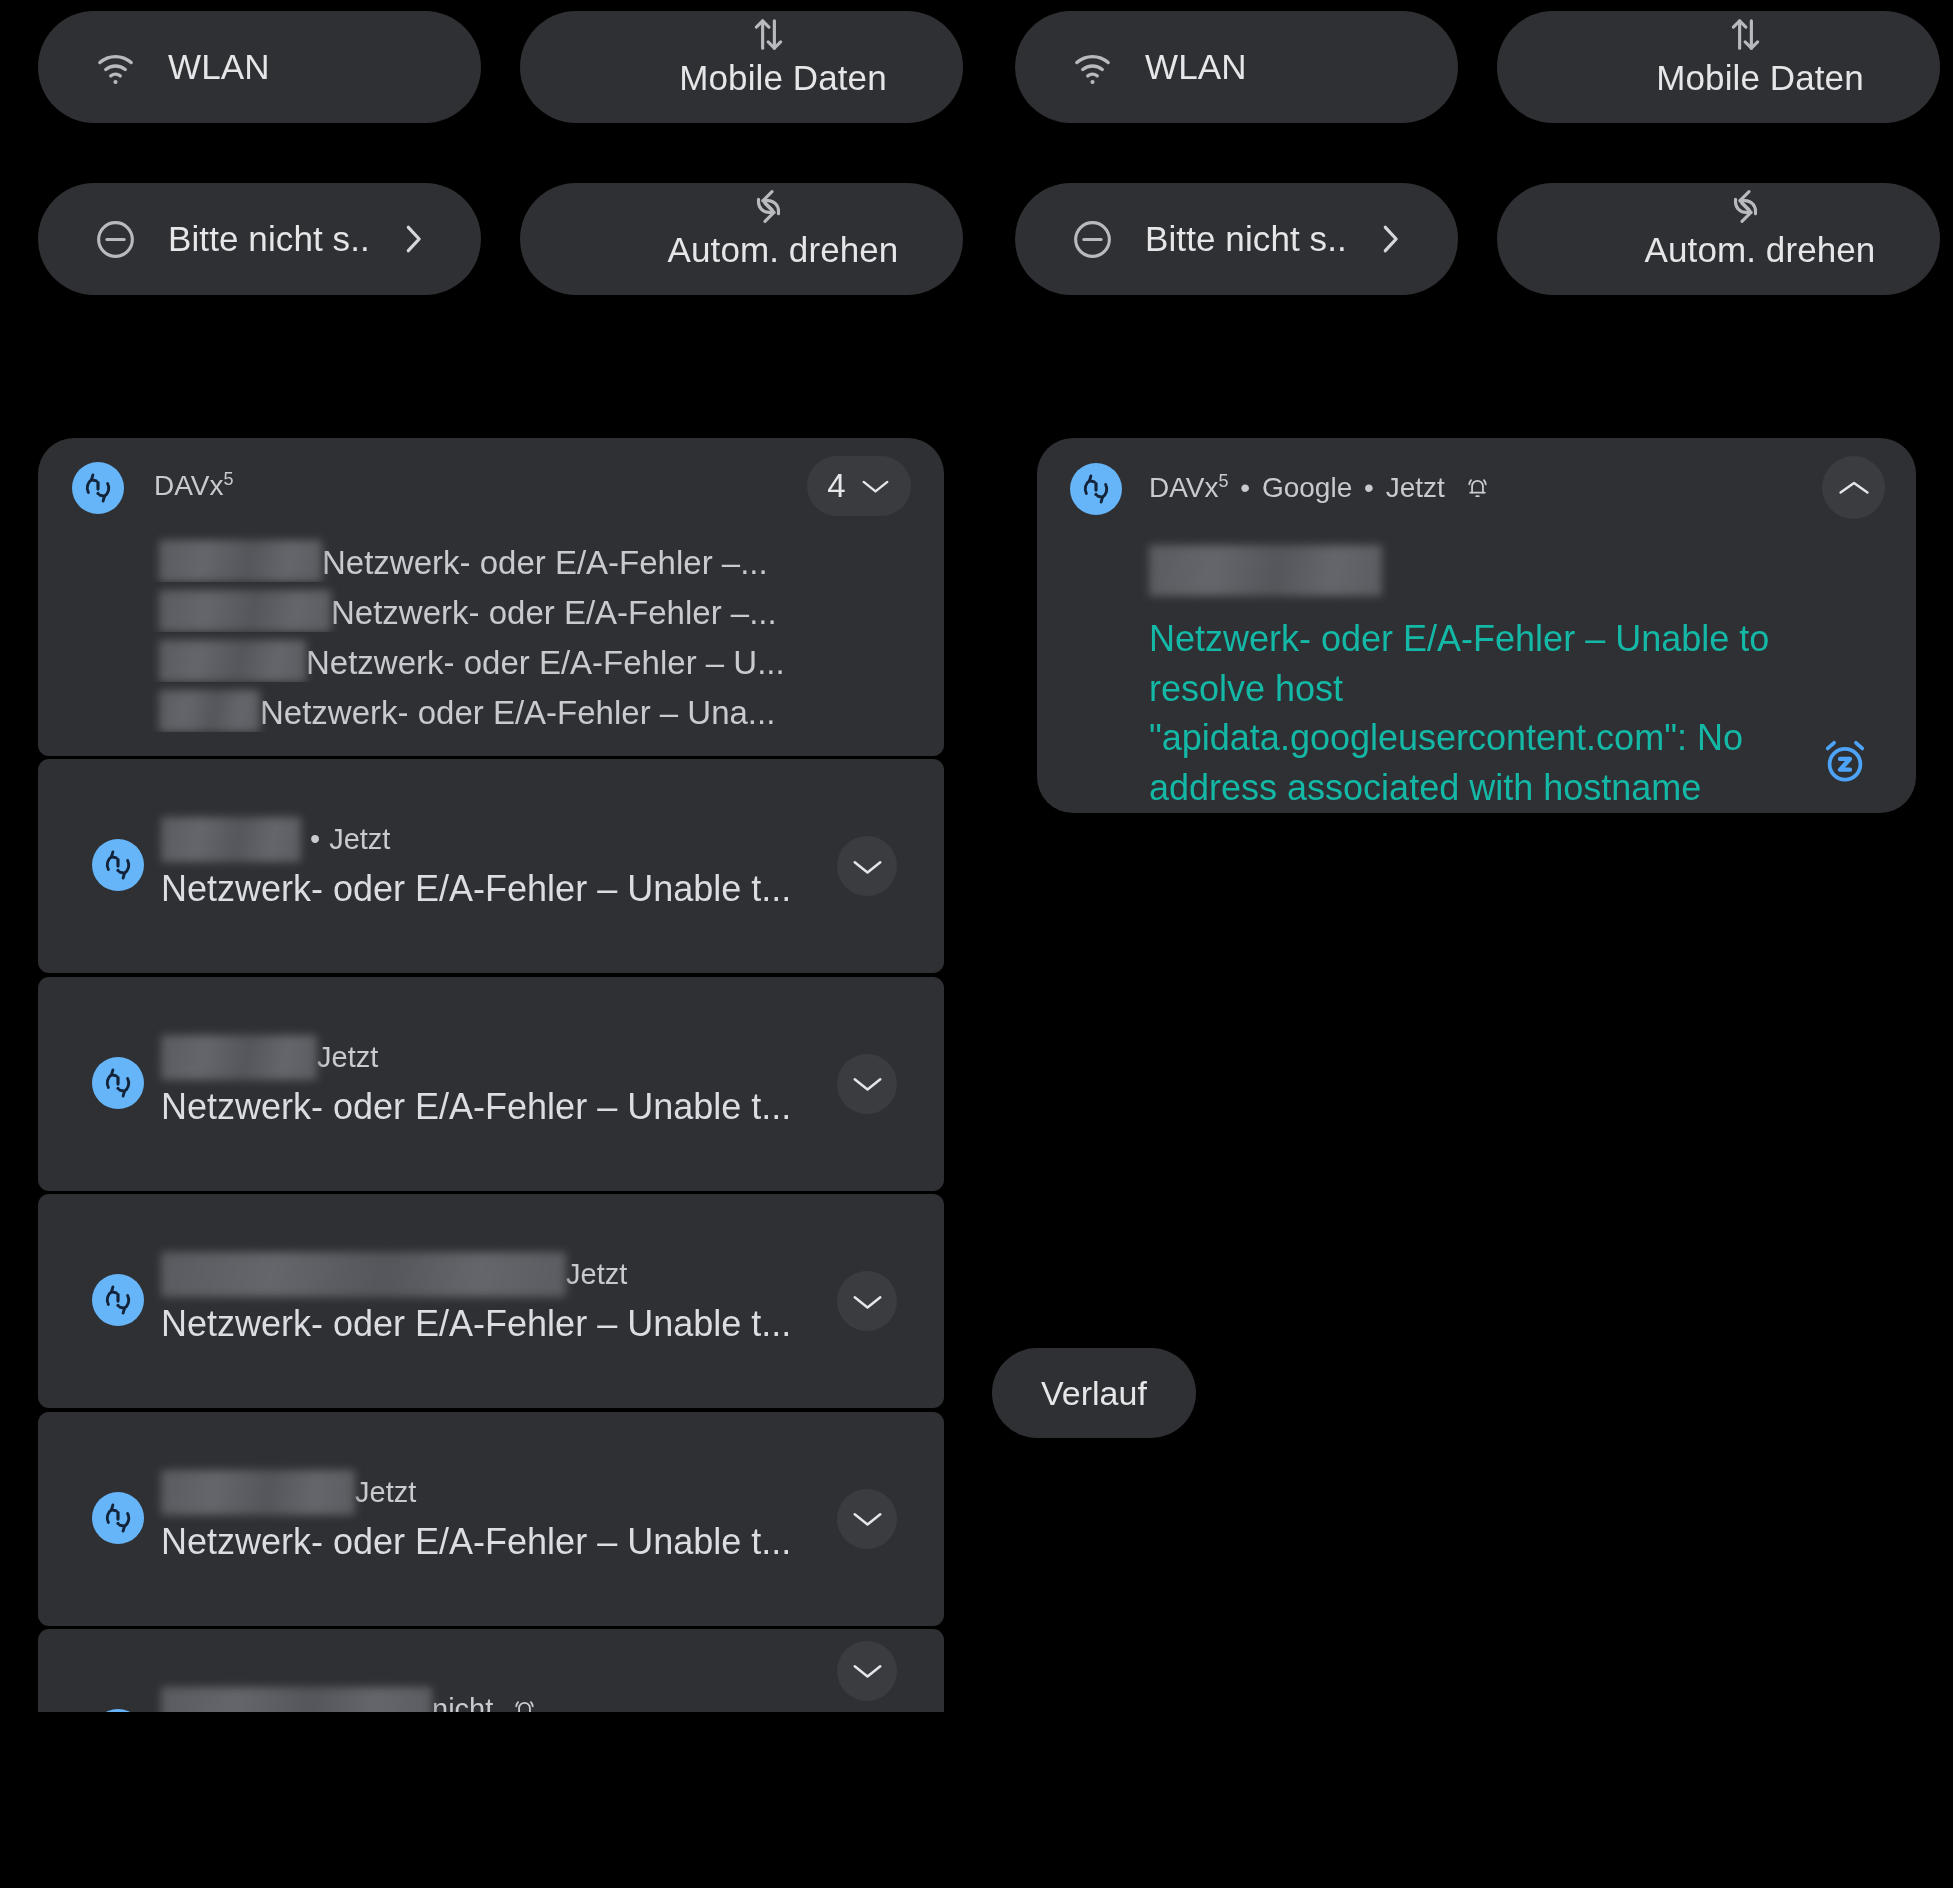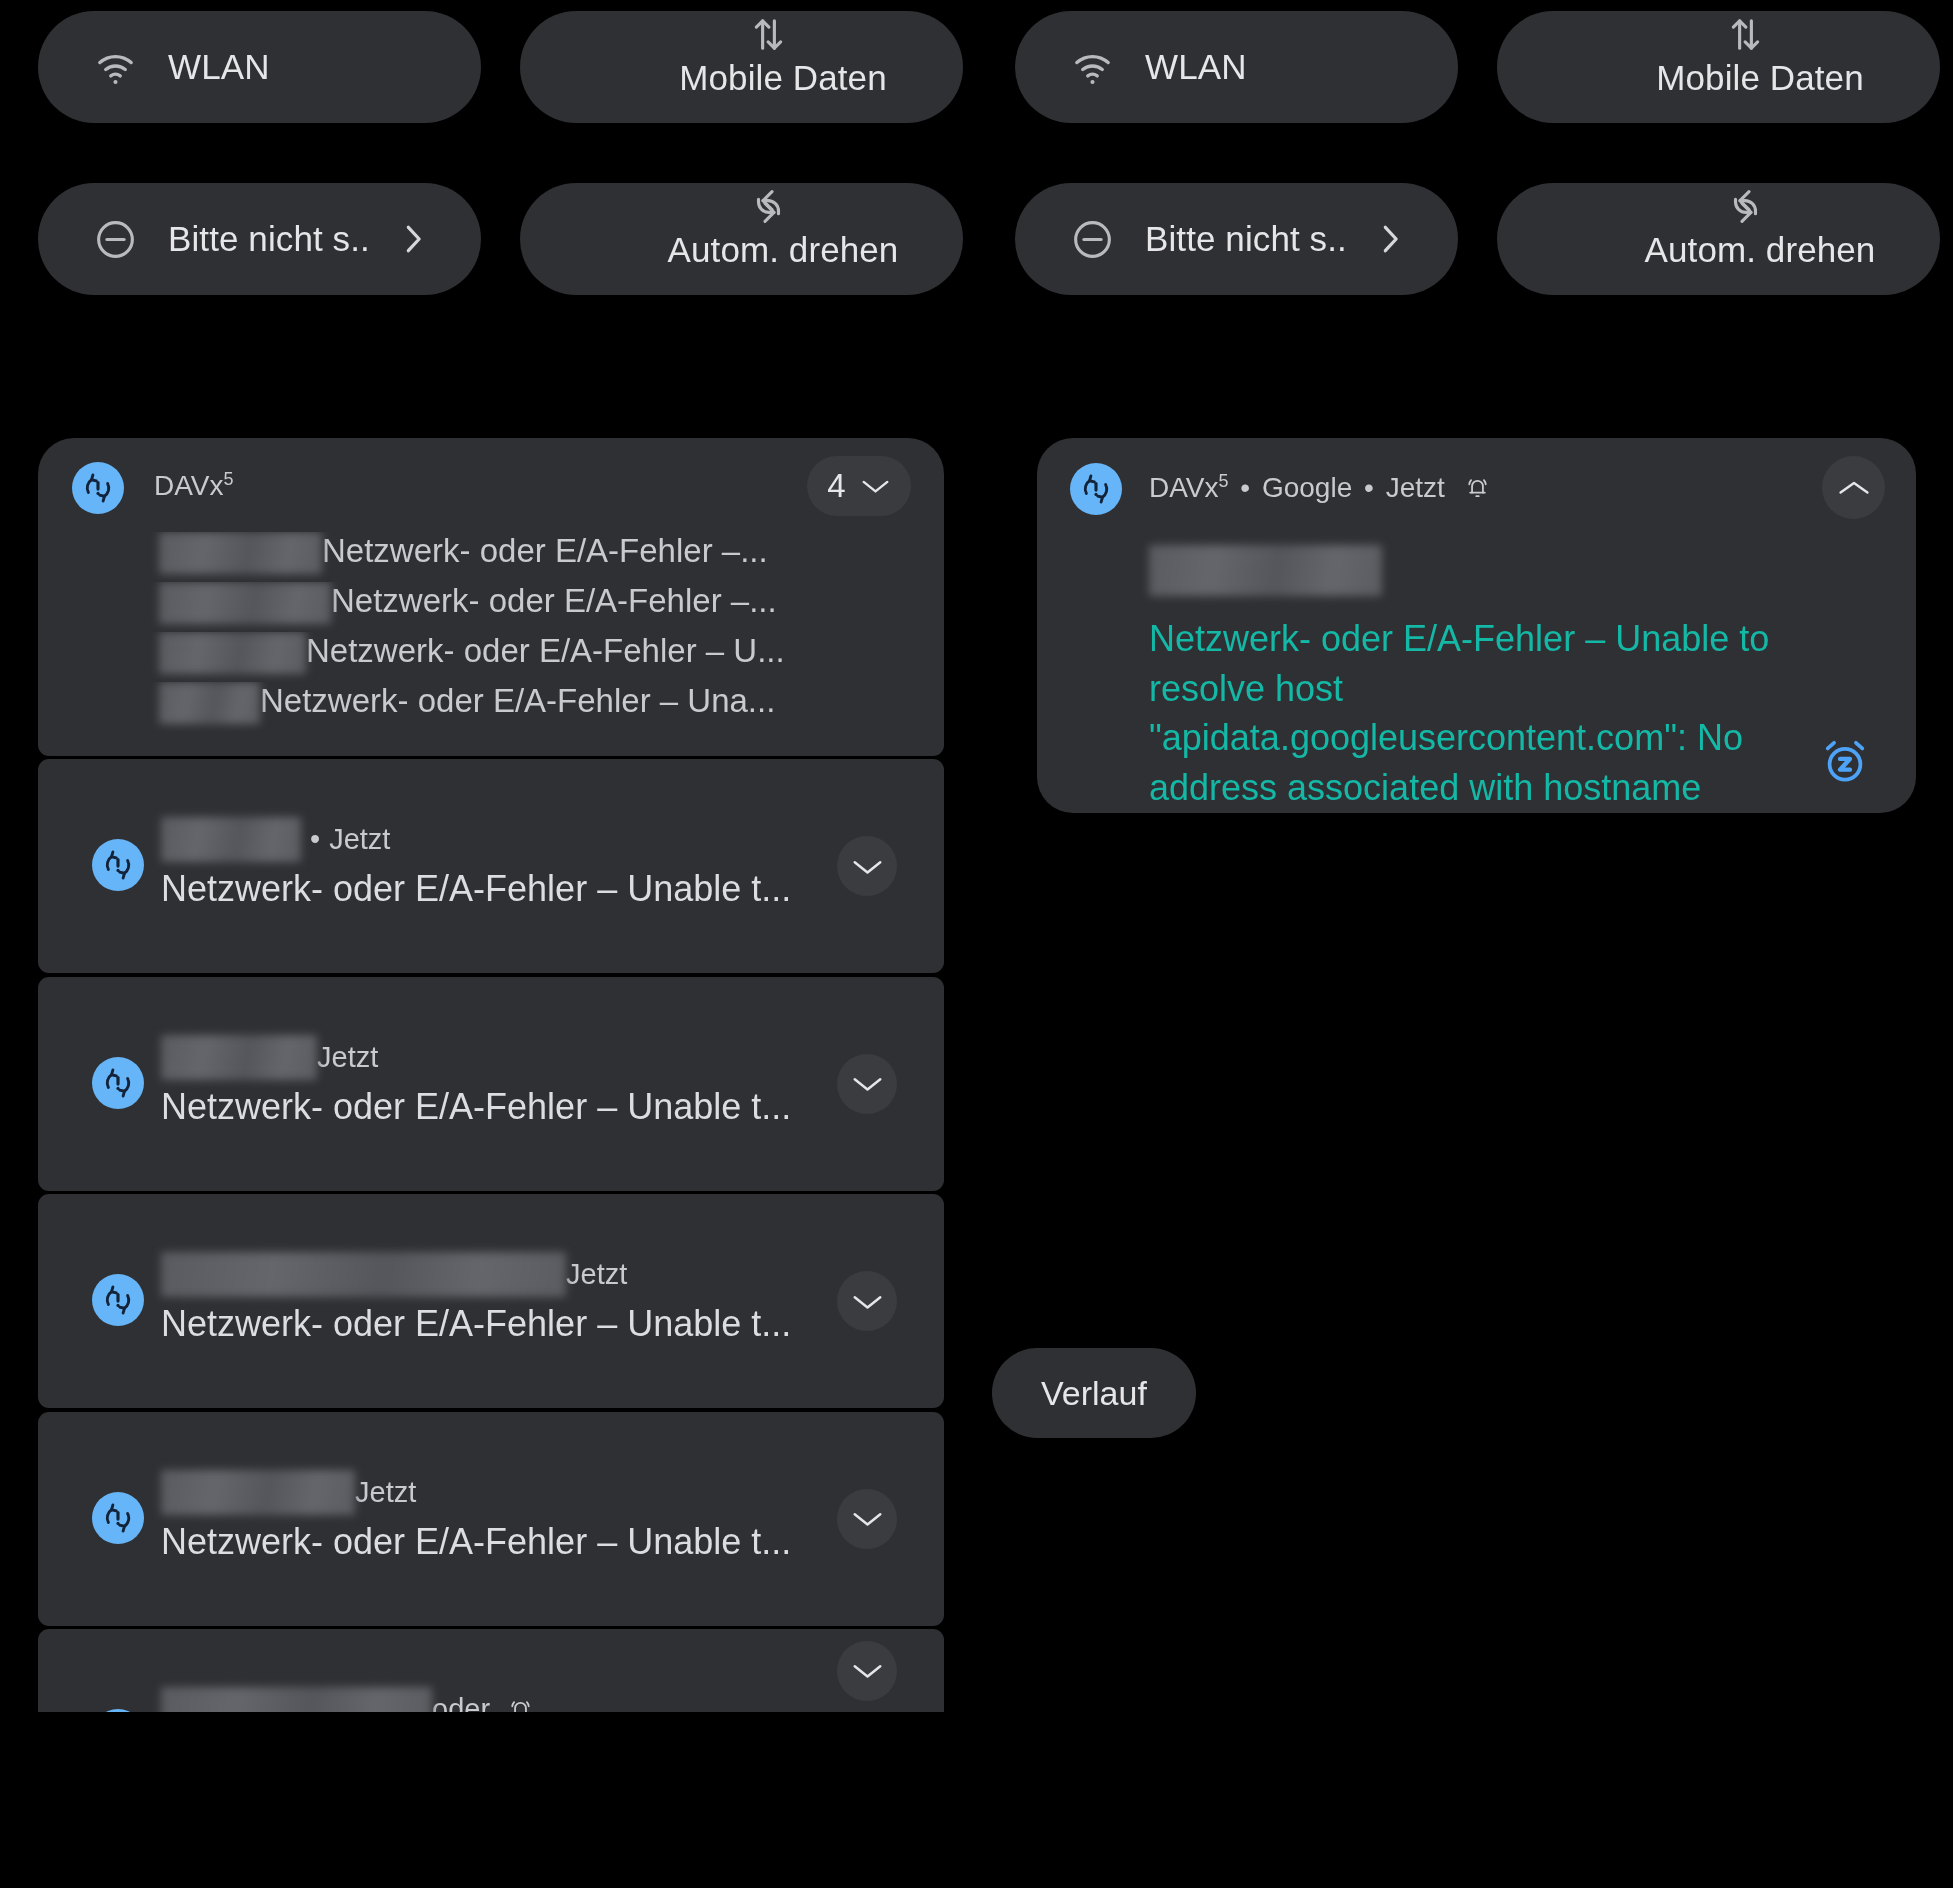--- a/index.html
+++ b/index.html
@@ -80,21 +80,21 @@
     background: #3a3b3f; border-radius: 30px;
     display: flex; align-items: center; justify-content: center;
     gap: 14.5px; padding: 0 20px;
   }
   .grp-badge-count { color: #e6e6e9; font-size: 33px; }
   .grp-badge svg { width: 31px; height: 20px; display: block; }
 
   
   .grp-lines { position: relative; padding: 0 0 0 0; }
   .grp-line {
-    display: flex; align-items: flex-start;
+    display: flex; align-items: flex-end;
     height: 50px; margin-top: 0; padding-left: 121px;
     white-space: nowrap; overflow: hidden;
   }
   .grp-line .redact { height: 42px; border-radius: 1.8px; flex: 0 0 auto; }
   .grp-line .txt { color: #c9cace; font-size: 33px; }
 
   .redact {
     background: linear-gradient(100deg,#5a5b60 0%,#65666b 28%,#55565b 55%,#65666b 78%,#5b5c61 100%);
     filter: blur(4.5px);
     display: inline-block;
@@ -411,21 +411,21 @@
                 <path d="M4 6.8 18 18 32 6.8"></path>
               </svg>
             </span>
           </div>
         </div>
         <div class="card row last-clipped">
           <div class="row-inner">
             <span class="app-icon"></span>
             <div class="row-head">
               <span class="redact" style="width: 271px;"></span>
-              <span class="time">oder</span>
+              <span class="time">nicht</span>
               <span class="bell">
                 <svg viewBox="0 0 24 24" fill="none" stroke="#c9cace" stroke-width="1.5" stroke-linecap="round" stroke-linejoin="round">
                   <path d="M7.5 16.3V11a4.5 4.5 0 0 1 9 0v5.3"></path>
                   <path d="M6 16.3h12"></path>
                   <path d="M11 19.2h2"></path>
                   <path d="M5.2 9.3a6 6 0 0 1 1.5-3.4"></path>
                   <path d="M18.8 9.3a6 6 0 0 0-1.5-3.4"></path>
                 </svg>
               </span>
             </div>

